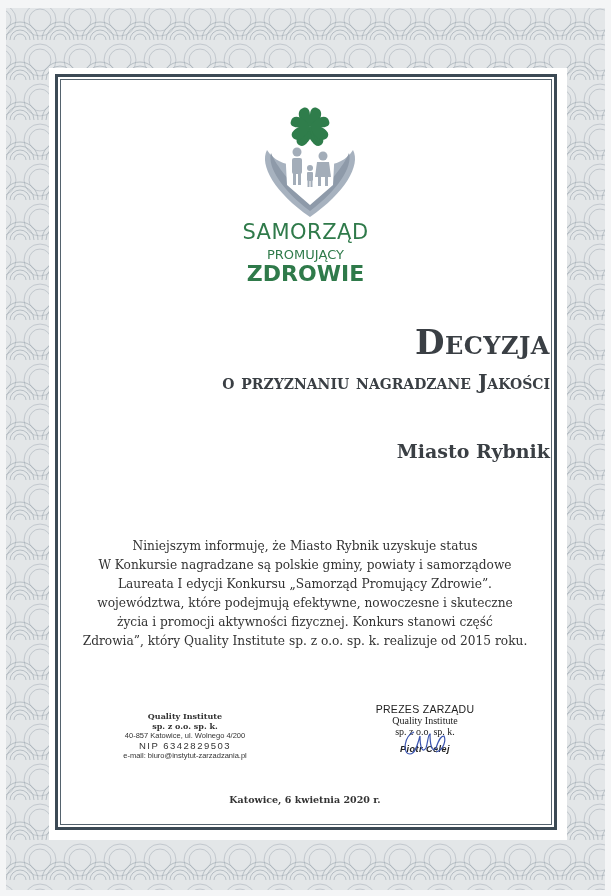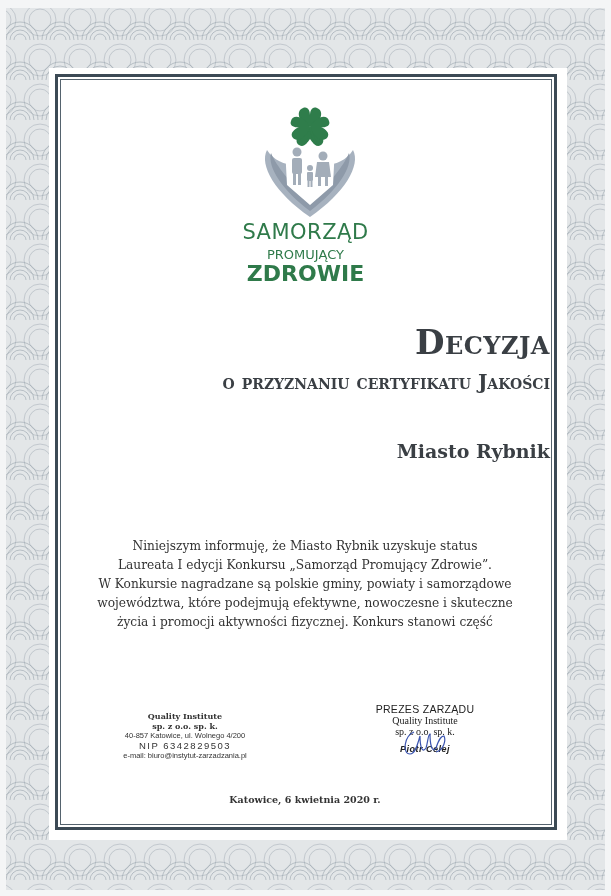--- a/index.html
+++ b/index.html
@@ -104,29 +104,30 @@
     <path d="M55 22 C50 12 38 8 36 16 C34 21 40 23 44 22 C40 24 34 28 38 33 C43 38 52 32 55 22 Z"></path>
     <path d="M55 22 C60 12 72 8 74 16 C76 21 70 23 66 22 C70 24 76 28 72 33 C67 38 58 32 55 22 Z"></path>
     <path d="M55 22 Q57 32 62 40" stroke="#2f7d4b" stroke-width="2" fill="none"></path>
   </g>
 </svg>
 <div class="logo-text lt1">SAMORZĄD</div>
 <div class="logo-text lt2">PROMUJĄCY</div>
 <div class="logo-text lt3">ZDROWIE</div>
 
 <div class="title t1">Decyzja</div>
-<div class="title t2">o przyznaniu certyfikatu Jakości</div>
+<div class="title t2">o przyznaniu nagradzane Jakości</div>
 <div class="title recipient">Miasto Rybnik</div>
 
 <div class="body-text">
   <div>Niniejszym informuję, że Miasto Rybnik uzyskuje status</div>
+  <div>W Konkursie nagradzane są polskie gminy, powiaty i samorządowe</div>
   <div>Laureata I edycji Konkursu „Samorząd Promujący Zdrowie”.</div>
-  <div>W Konkursie nagradzane są polskie gminy, powiaty i samorządowe</div>
   <div>województwa, które podejmują efektywne, nowoczesne i skuteczne</div>
   <div>życia i promocji aktywności fizycznej. Konkurs stanowi część</div>
+  <div>Zdrowia”, który Quality Institute sp. z o.o. sp. k. realizuje od 2015 roku.</div>
 </div>
 
 <div class="issuer">
   <div class="bold">Quality Institute</div>
   <div class="bold">sp. z o.o.  sp. k.</div>
   <div>40-857 Katowice, ul. Wolnego 4/200</div>
   <div class="nip">NIP 6342829503</div>
   <div>e-mail: biuro@instytut-zarzadzania.pl</div>
 </div>
 

